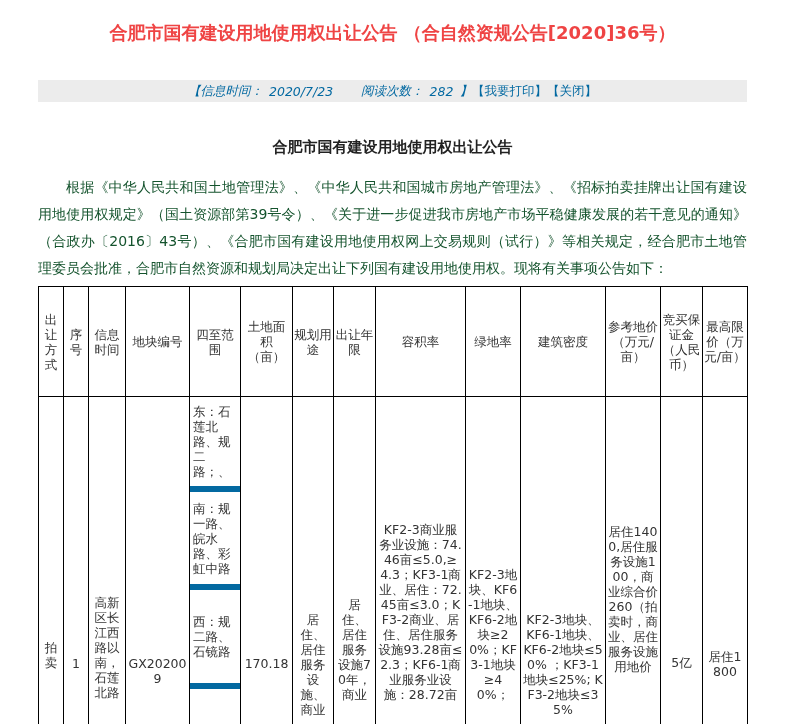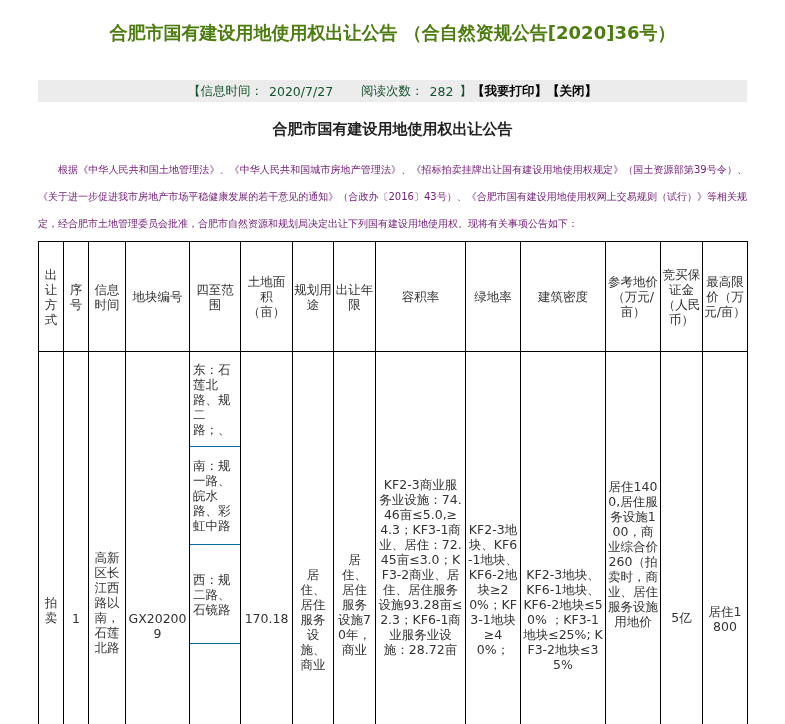--- a/index.html
+++ b/index.html
@@ -11,58 +11,58 @@
     overflow: hidden;
     background: #fff;
     font-family: "DejaVu Sans", "Liberation Sans", sans-serif;
     color: #333;
   }
   .page-title {
     margin-top: 20px;
     text-align: center;
     font-size: 18px;
     font-weight: bold;
-    color: #4d7c0f;
+    color: #ef4444;
     line-height: 26px;
   }
   .info-bar {
     margin: 34px 38px 0 38px;
     height: 22px;
     background: #ececec;
     display: flex;
     align-items: center;
     justify-content: center;
     font-size: 12.5px;
   }
-  .info-bar .dim { color: #14532d; }
+  .info-bar .dim { color: #0369a1; font-style: italic; }
   .info-bar .gap-s { margin-right: 6px; }
   .info-bar .gap-l { margin-right: 28px; }
-  .info-bar .link { color: #000000; cursor: pointer; font-weight: bold; }
+  .info-bar .link { color: #0369a1; cursor: pointer; }
   .doc-title {
-    margin-top: 18px;
+    margin-top: 36px;
     text-align: center;
     font-size: 15px;
     font-weight: bold;
     color: #222;
   }
   .doc-subtitle {
     margin-top: 11px;
     text-align: center;
     font-size: 12px;
     font-style: italic;
     letter-spacing: 1.5px;
     color: #3a3a3a;
   }
   .doc-body {
     margin: 17px 38px 0 38px;
-    font-size: 10px;
+    font-size: 14px;
     line-height: 27px;
     text-align: justify;
     text-indent: 2em;
-    color: #701a75;
+    color: #14532d;
   }
   .section-heading {
     margin: 8px 38px 0 38px;
     font-size: 14px;
     font-weight: bold;
     color: #2e2e2e;
   }
   table.parcels {
     margin-left: 38px;
     margin-top: 4px;
@@ -95,36 +95,36 @@
   .mt-dens  { margin-top: 215px; }
   .mt-ref   { margin-top: 127px; }
   .mt-dep   { margin-top: 258px; }
   .mt-max   { margin-top: 252px; }
   .quad-col { display: flex; flex-direction: column; height: 520px; }
   .quad-box {
     display: flex;
     align-items: center;
     text-align: left;
     padding: 2px 3px;
-    border-bottom: 1px solid #0369a1;
+    border-bottom: 6px solid #0369a1;
   }
   .quad-box.b-east  { height: 95px; }
   .quad-box.b-south { height: 98px; }
   .quad-box.b-west  { height: 99px; }
 </style>
 </head>
 <body>
 
 <div class="page">
 
   <div class="page-title">合肥市国有建设用地使用权出让公告 （合自然资规公告[2020]36号）</div>
 
   <div class="info-bar">
     <span class="dim gap-s">【信息时间：</span>
-    <span class="dim gap-l">2020/7/27</span>
+    <span class="dim gap-l">2020/7/23</span>
     <span class="dim gap-s">阅读次数：</span>
     <span class="dim gap-s">282</span>
     <span class="dim">】</span>
     <span class="link">【我要打印】</span>
     <span class="link">【关闭】</span>
   </div>
 
   <div class="doc-title">合肥市国有建设用地使用权出让公告</div>
 
   <p class="doc-body">根据《中华人民共和国土地管理法》、《中华人民共和国城市房地产管理法》、《招标拍卖挂牌出让国有建设用地使用权规定》（国土资源部第39号令）、《关于进一步促进我市房地产市场平稳健康发展的若干意见的通知》（合政办〔2016〕43号）、《合肥市国有建设用地使用权网上交易规则（试行）》等相关规定，经合肥市土地管理委员会批准，合肥市自然资源和规划局决定出让下列国有建设用地使用权。现将有关事项公告如下：</p>

